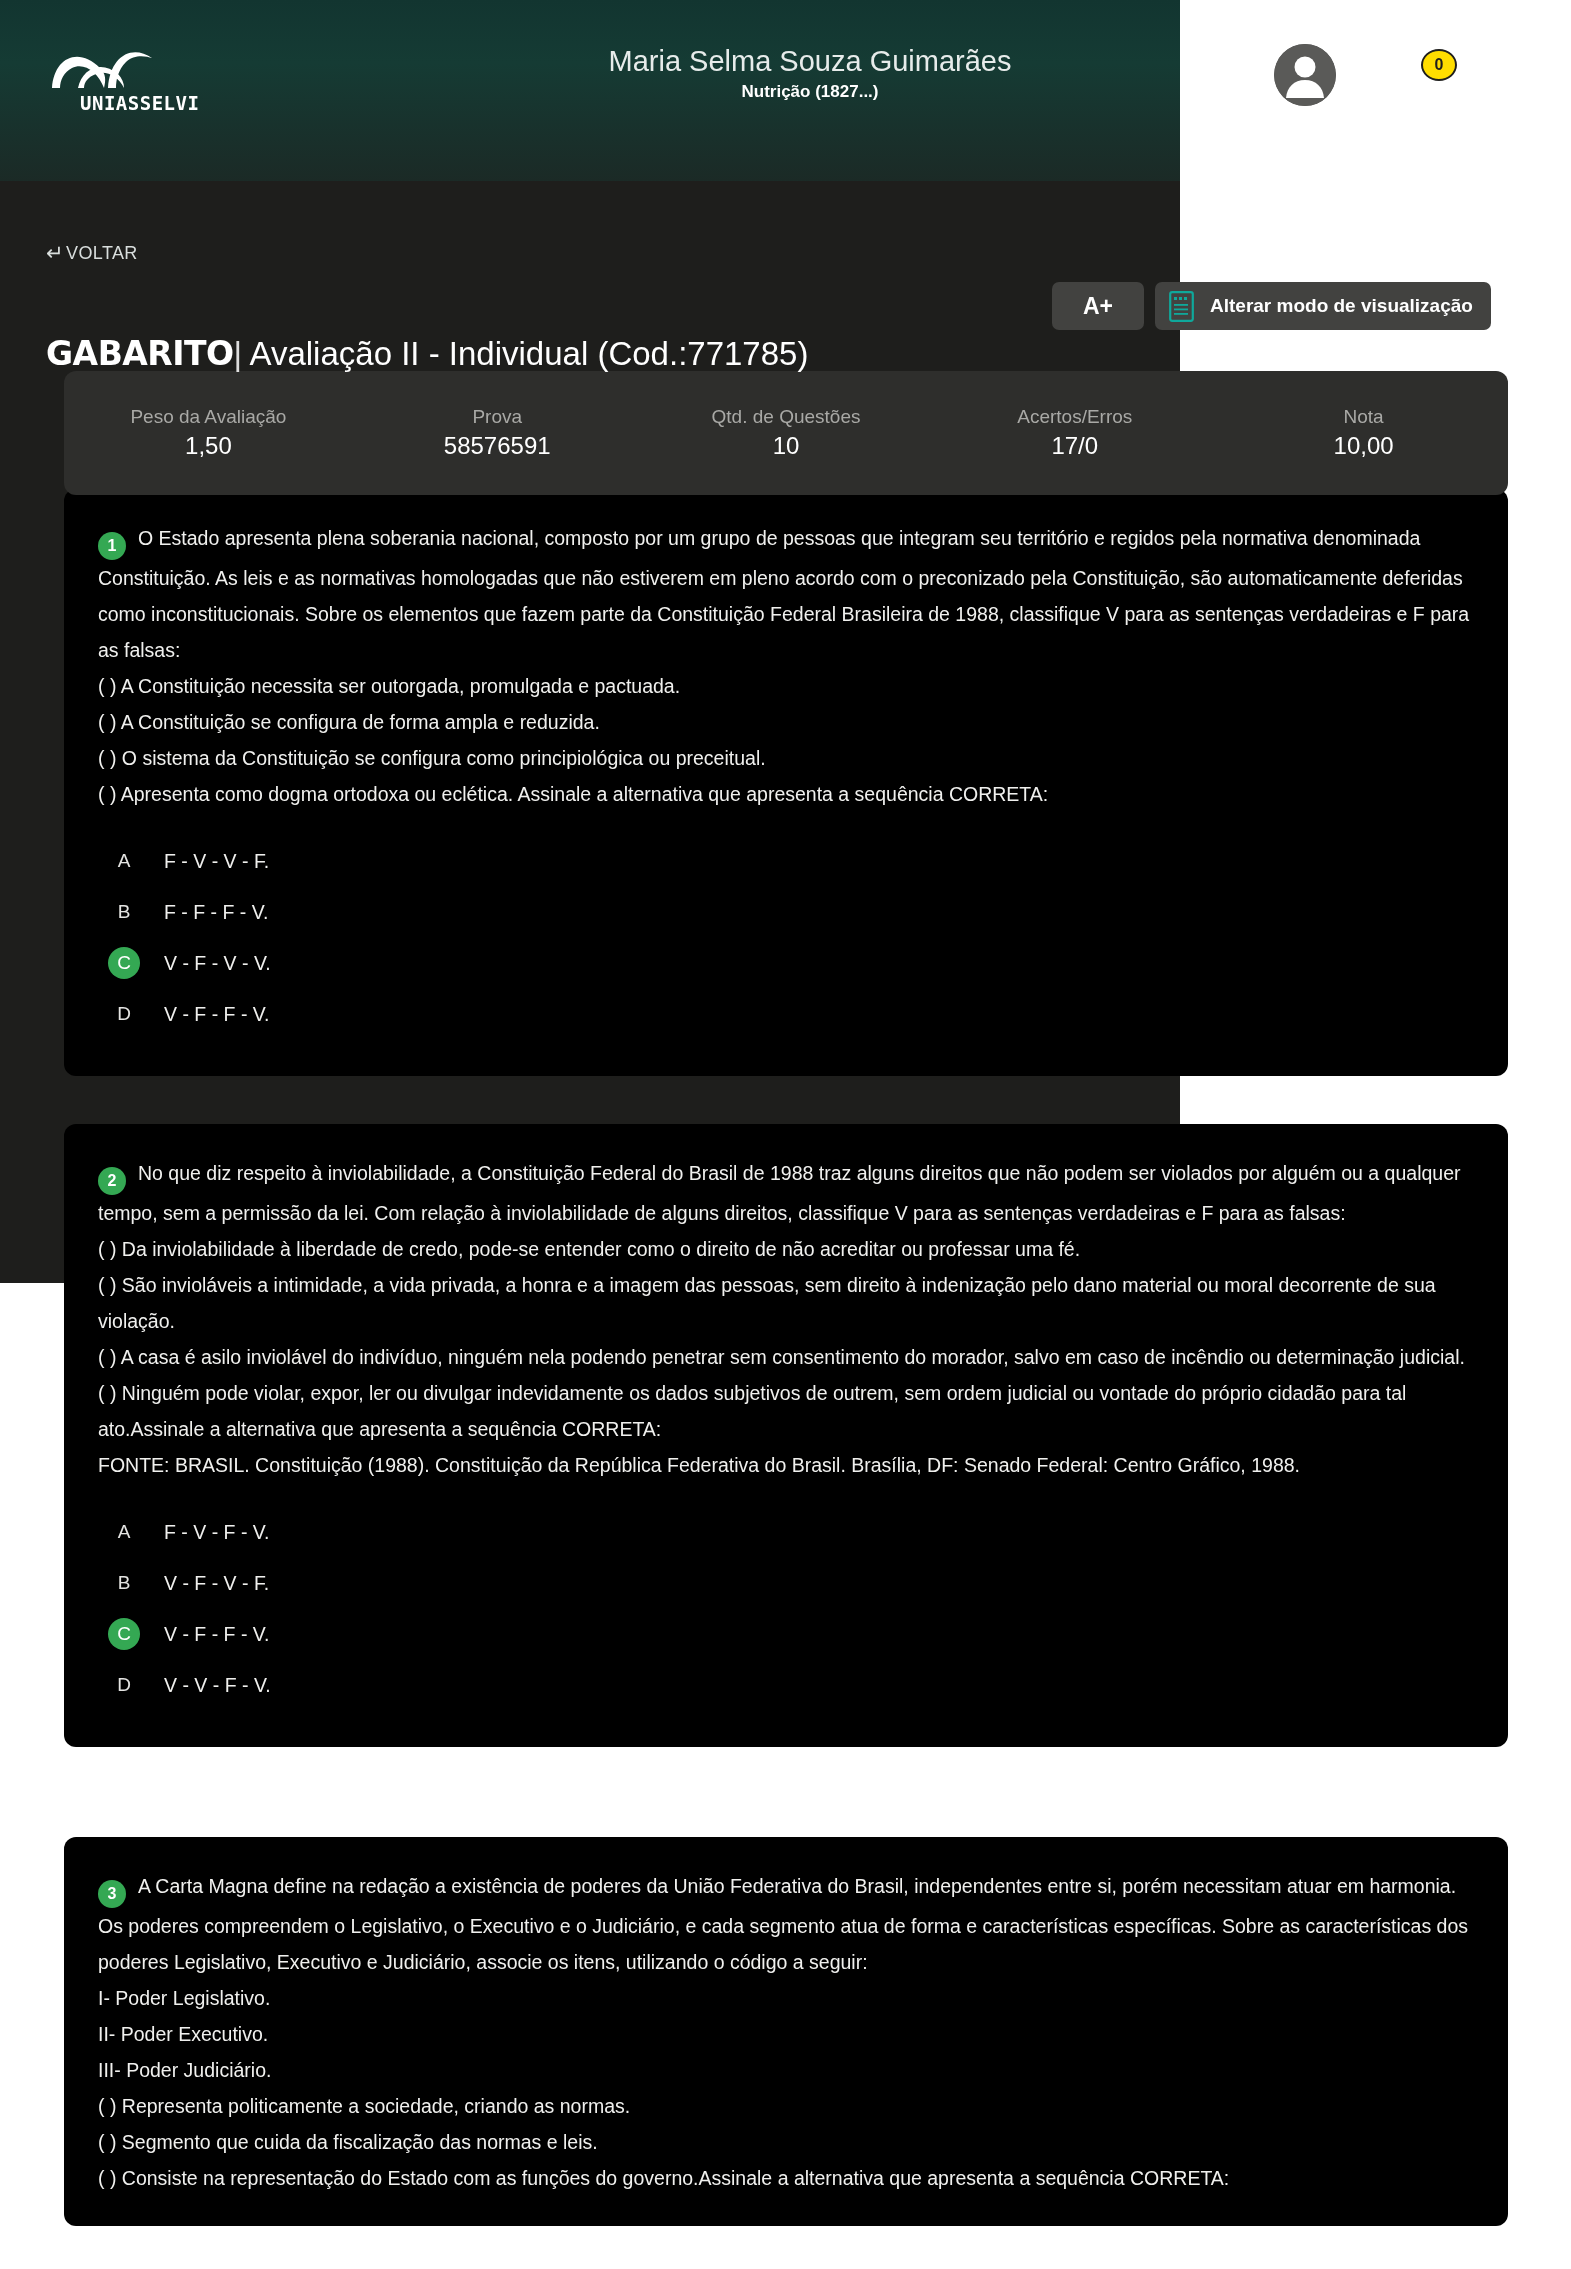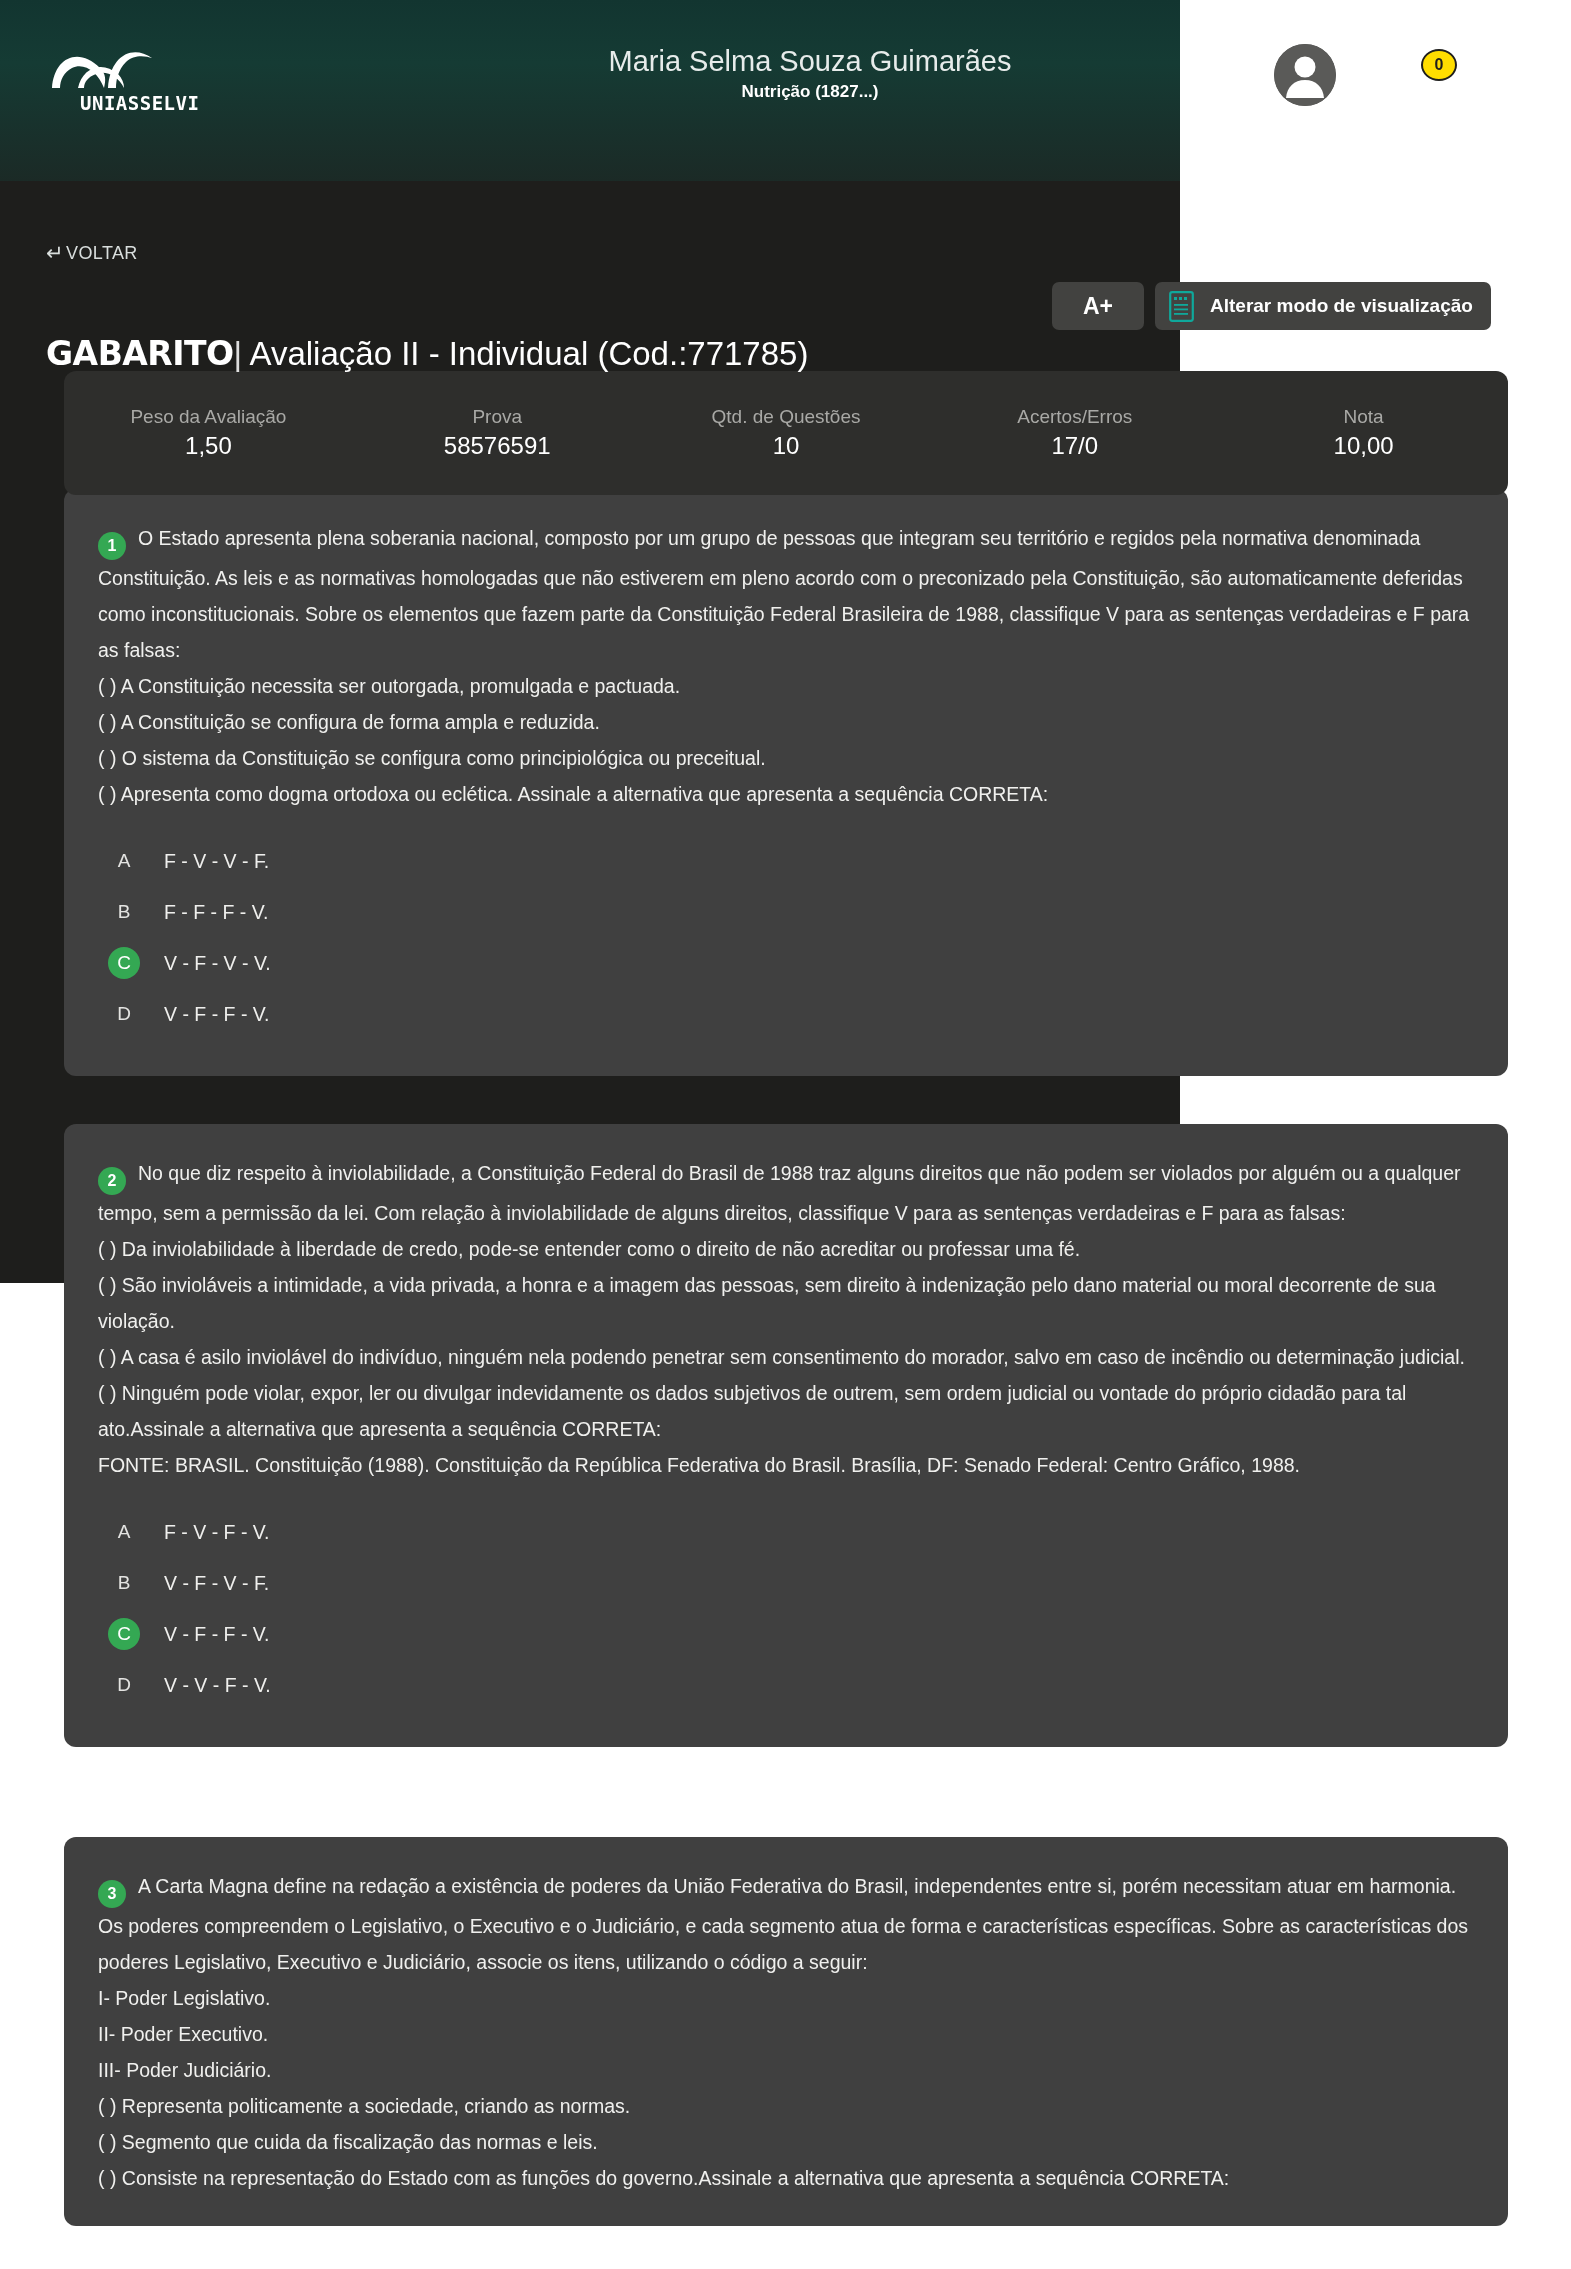--- a/index.html
+++ b/index.html
@@ -225,21 +225,21 @@
     color: #ffffff;
     font-size: 24px;
     font-weight: 400;
   }
 
   
   .q-card {
     position: absolute;
     left: 64px;
     width: 1444px;
-    background: #404040;
+    background: #000000;
     border-radius: 12px;
     padding: 31px 34px 30px 34px;
     z-index: 10;
   }
   #q1 { top: 489px; }
   #q2 { top: 1124px; }
   #q3 { top: 1837px; }
 
   .q-body {
     color: #f0f0ee;

